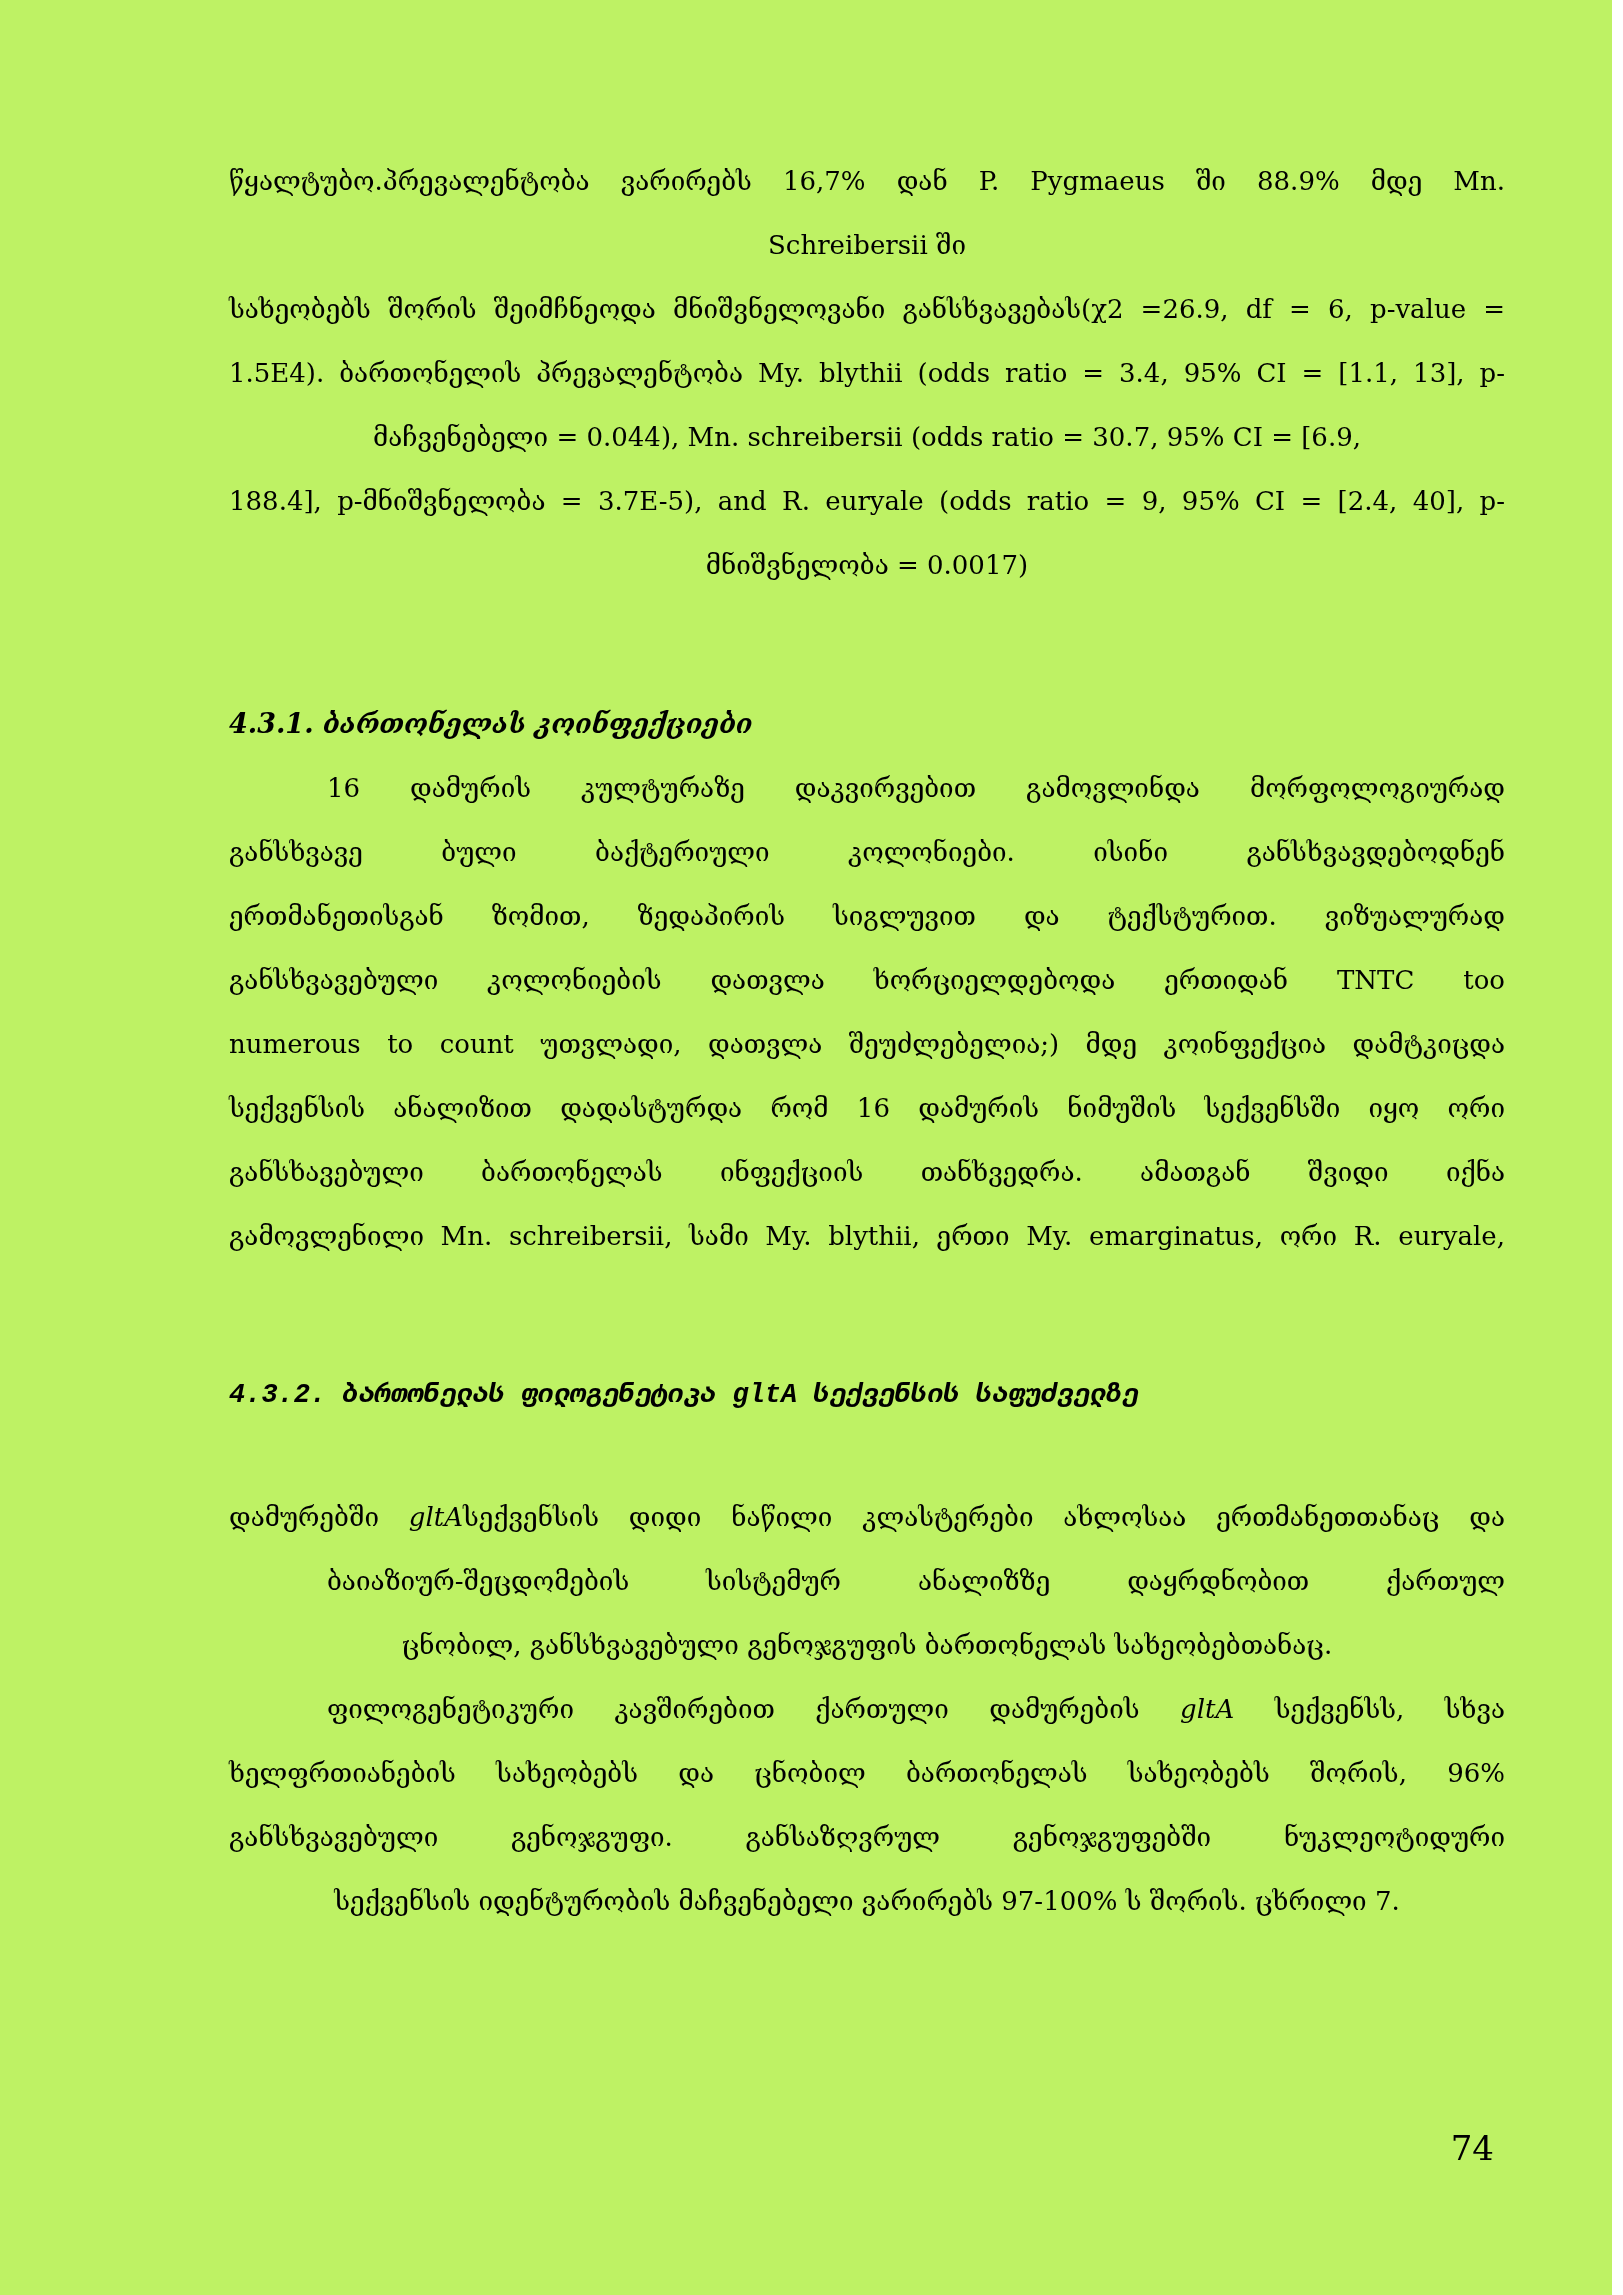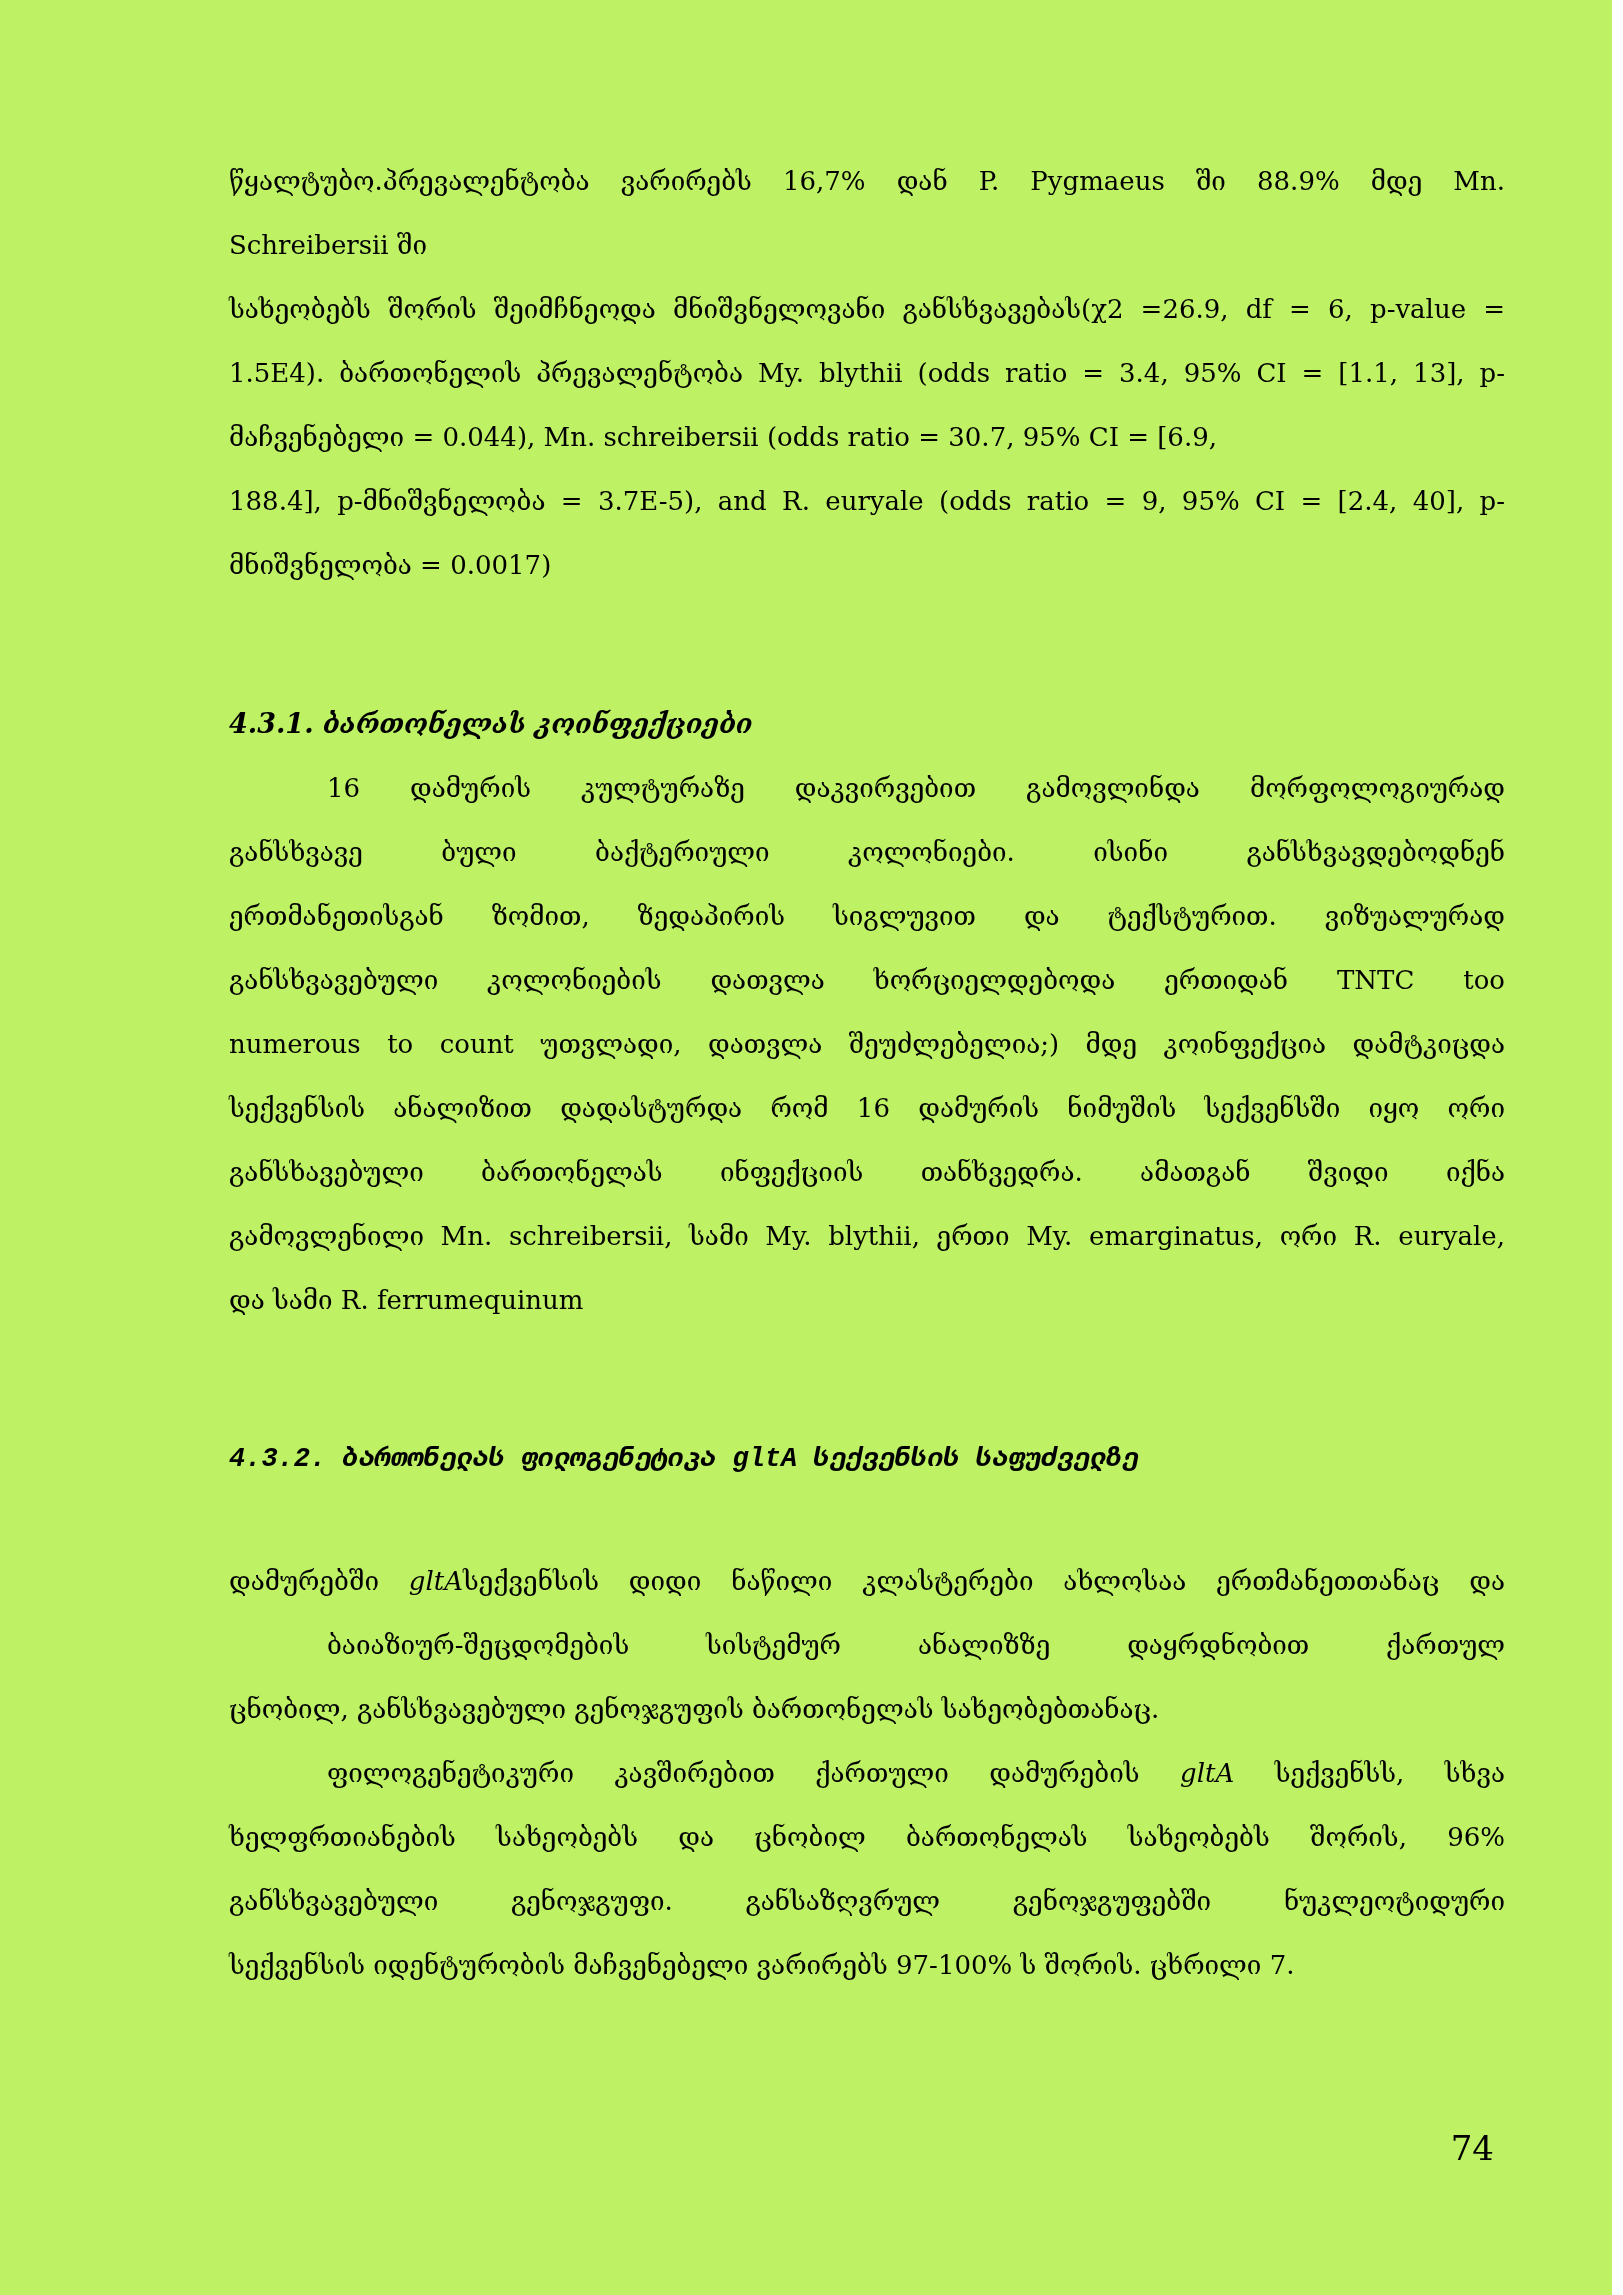--- a/index.html
+++ b/index.html
@@ -18,21 +18,21 @@
   }
   .content {
     position: absolute;
     left: 229px;
     top: 149px;
     width: 1276px;
   }
   .line {
     font-size: 26px;
     line-height: 64px;
-    text-align: left;
+    text-align: center;
   }
   .line.j {
     text-align: justify;
     text-align-last: justify;
   }
   .line.ind {
     padding-left: 98px;
   }
   .heading {
     font-size: 27px;
@@ -65,21 +65,20 @@
       <div class="line">მნიშვნელობა = 0.0017)</div>
       <div class="heading h431">4.3.1. ბართონელას კოინფექციები</div>
       <div class="line j ind">16 დამურის კულტურაზე დაკვირვებით გამოვლინდა მორფოლოგიურად</div>
       <div class="line j">განსხვავე ბული ბაქტერიული კოლონიები. ისინი განსხვავდებოდნენ</div>
       <div class="line j">ერთმანეთისგან ზომით, ზედაპირის სიგლუვით და ტექსტურით. ვიზუალურად</div>
       <div class="line j">განსხვავებული კოლონიების დათვლა ხორციელდებოდა ერთიდან TNTC too</div>
       <div class="line j">numerous to count უთვლადი, დათვლა შეუძლებელია;) მდე კოინფექცია დამტკიცდა</div>
       <div class="line j">სექვენსის ანალიზით დადასტურდა რომ 16 დამურის ნიმუშის სექვენსში იყო ორი</div>
       <div class="line j">განსხავებული ბართონელას ინფექციის თანხვედრა. ამათგან შვიდი იქნა</div>
       <div class="line j">გამოვლენილი Mn. schreibersii, სამი My. blythii, ერთი My. emarginatus, ორი R. euryale,</div>
-      <div class="line">და სამი R. ferrumequinum</div>
       <div class="heading h432">4.3.2. ბართონელას ფილოგენეტიკა <i>gltA</i> სექვენსის საფუძველზე</div>
       <div class="line j">დამურებში <i>gltA</i>სექვენსის დიდი ნაწილი კლასტერები ახლოსაა ერთმანეთთანაც და</div>
       <div class="line j ind">ბაიაზიურ-შეცდომების სისტემურ ანალიზზე დაყრდნობით ქართულ</div>
       <div class="line">ცნობილ, განსხვავებული გენოჯგუფის ბართონელას სახეობებთანაც.</div>
       <div class="line j ind">ფილოგენეტიკური კავშირებით ქართული დამურების <i>gltA</i> სექვენსს, სხვა</div>
       <div class="line j">ხელფრთიანების სახეობებს და ცნობილ ბართონელას სახეობებს შორის, 96%</div>
       <div class="line j">განსხვავებული გენოჯგუფი. განსაზღვრულ გენოჯგუფებში ნუკლეოტიდური</div>
       <div class="line">სექვენსის იდენტურობის მაჩვენებელი ვარირებს 97-100% ს შორის. ცხრილი 7.</div>
     </div>
   <div class="page-number">74</div>

